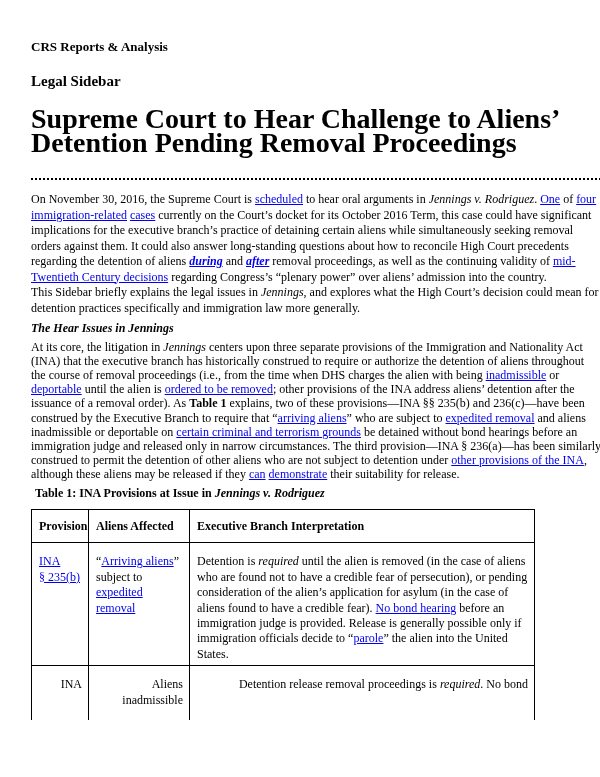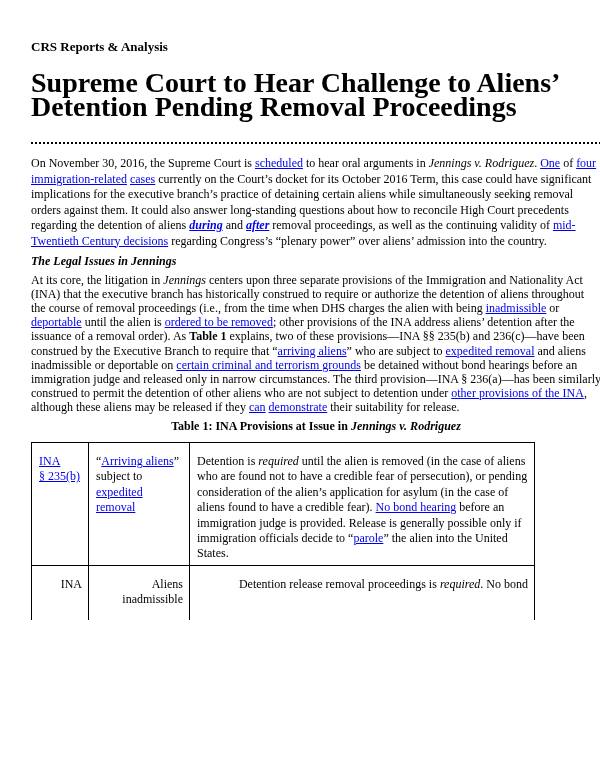--- a/index.html
+++ b/index.html
@@ -14,21 +14,21 @@
   }
   .kicker   { margin:39px 0 0; font-size:13px; font-weight:bold; line-height:16px; }
   .doctype  { margin:17px 0 0; font-size:15px; font-weight:bold; line-height:19px; }
   .title    { margin:16px 0 0; font-size:28px; font-weight:bold; line-height:23.5px; }
   .date     { margin:21px 0 0; font-size:11px; line-height:14px; }
   .rule     { margin:24px 0 0; border:0; border-top:2px dotted #000; height:0; }
   .p1       { margin:12px 0 0; }
   .p2       { margin:0; }
   .sechead  { margin:5px 0 0; font-weight:bold; font-style:italic; }
   .p3       { margin:3px 0 0; line-height:14.2px; }
-  .caption  { margin:4px 4px 0; font-weight:bold;text-align:center; }
+  .caption  { margin:4px 4px 0; font-weight:bold; }
   table.ina {
     margin-top:8px; border-collapse:collapse; table-layout:fixed;
     width:503px; font-size:12px; line-height:15.4px;
   }
   table.ina th, table.ina td {
     border:1.5px solid #000; vertical-align:top; text-align:left;
     font-weight:normal; overflow:hidden;
   }
   table.ina th { font-weight:bold; padding:9px 6px 8px 7px; }
   table.ina td { padding:11px 6px 3px 7px; }
@@ -36,42 +36,49 @@
   a.lnk { color:var(--link,#0000EE); text-decoration:underline; cursor:pointer; }
 </style>
 </head>
 <body>
 
 <div class="page">
   <div class="clip">
 
     <div class="kicker">CRS Reports &amp; Analysis</div>
 
+    <div class="doctype">Legal Sidebar</div>
 
     <h1 class="title">Supreme Court to Hear Challenge to Aliens’ Detention Pending Removal Proceedings</h1>
 
 
     <hr class="rule">
 
     <p class="p1"><span>On November 30, 2016, the Supreme Court is </span><a href="#" class="lnk">scheduled</a><span> to hear oral arguments in </span><span style="font-style: italic;">Jennings v. Rodriguez</span><span>. </span><a href="#" class="lnk">One</a><span> of </span><a href="#" class="lnk">four immigration-related</a><span> </span><a href="#" class="lnk">cases</a><span> currently on the Court’s docket for its October 2016 Term, this case could have significant implications for the executive branch’s practice of detaining certain aliens while simultaneously seeking removal orders against them. It could also answer long-standing questions about how to reconcile High Court precedents regarding the detention of aliens </span><a href="#" class="lnk" style="font-weight: bold; font-style: italic;">during</a><span> and </span><a href="#" class="lnk" style="font-weight: bold; font-style: italic;">after</a><span> removal proceedings, as well as the continuing validity of </span><a href="#" class="lnk">mid-Twentieth Century decisions</a><span> regarding Congress’s “plenary power” over aliens’ admission into the country.</span></p>
 
+    <p class="p2"><span>This Sidebar briefly explains the legal issues in </span><span style="font-style: italic;">Jennings</span><span>, and explores what the High Court’s decision could mean for detention practices specifically and immigration law more generally.</span></p>
 
-    <h2 class="sechead" style="font-size:12px; margin-block-end:0;"><span style="font-weight: bold; font-style: italic;">The Legal Issues in </span><span style="font-weight: bold;">Jennings</span></h2>
+    <h2 class="sechead" style="font-size:12px; margin-block-end:0;"><span style="font-weight: bold; font-style: italic;">The Hear Issues in </span><span style="font-weight: bold;">Jennings</span></h2>
 
     <p class="p3"><span>At its core, the litigation in </span><span style="font-style: italic;">Jennings</span><span> centers upon three separate provisions of the Immigration and Nationality Act (INA) that the executive branch has historically construed to require or authorize the detention of aliens throughout the course of removal proceedings (i.e., from the time when DHS charges the alien with being </span><a href="#" class="lnk">inadmissible</a><span> or </span><a href="#" class="lnk">deportable</a><span> until the alien is </span><a href="#" class="lnk">ordered to be removed</a><span>; other provisions of the INA address aliens’ detention after the issuance of a removal order). As </span><span style="font-weight: bold;">Table 1</span><span> explains, two of these provisions—INA §§ 235(b) and 236(c)—have been construed by the Executive Branch to require that “</span><a href="#" class="lnk">arriving aliens</a><span>” who are subject to </span><a href="#" class="lnk">expedited removal</a><span> and aliens inadmissible or deportable on </span><a href="#" class="lnk">certain criminal and terrorism grounds</a><span> be detained without bond hearings before an immigration judge and released only in narrow circumstances. The third provision—INA § 236(a)—has been similarly construed to permit the detention of other aliens who are not subject to detention under </span><a href="#" class="lnk">other provisions of the INA</a><span>, although these aliens may be released if they </span><a href="#" class="lnk">can</a><span> </span><a href="#" class="lnk">demonstrate</a><span> their suitability for release.</span></p>
 
     <p class="caption"><span style="font-weight: bold;">Table 1: INA Provisions at Issue in </span><span style="font-weight: bold; font-style: italic;">Jennings v. Rodriguez</span></p>
 
     <table class="ina">
       <colgroup>
         <col style="width:57px">
         <col style="width:101px">
         <col style="width:345px">
       </colgroup>
       <tbody>
+        <tr>
+          <th>Provision</th>
+          <th>Aliens Affected</th>
+          <th>Executive Branch Interpretation</th>
+        </tr>
         <tr>
           <td><a href="#" class="lnk">INA §&nbsp;235(b)</a></td>
           <td><span>“</span><a href="#" class="lnk">Arriving aliens</a><span>” subject to </span><a href="#" class="lnk">expedited removal</a></td>
           <td><span>Detention is </span><span style="font-style: italic;">required</span><span> until the alien is removed (in the case of aliens who are found not to have a credible fear of persecution), or pending consideration of the alien’s application for asylum (in the case of aliens found to have a credible fear). </span><a href="#" class="lnk">No bond hearing</a><span> before an immigration judge is provided. Release is generally possible only if immigration officials decide to “</span><a href="#" class="lnk">parole</a><span>” the alien into the United States.</span></td>
         </tr>
         <tr class="cutrow">
           <td><span>INA</span></td>
           <td><span>Aliens inadmissible</span></td>
           <td><span>Detention release removal proceedings is </span><span style="font-style: italic;">required</span><span>. No bond</span></td>
         </tr>

